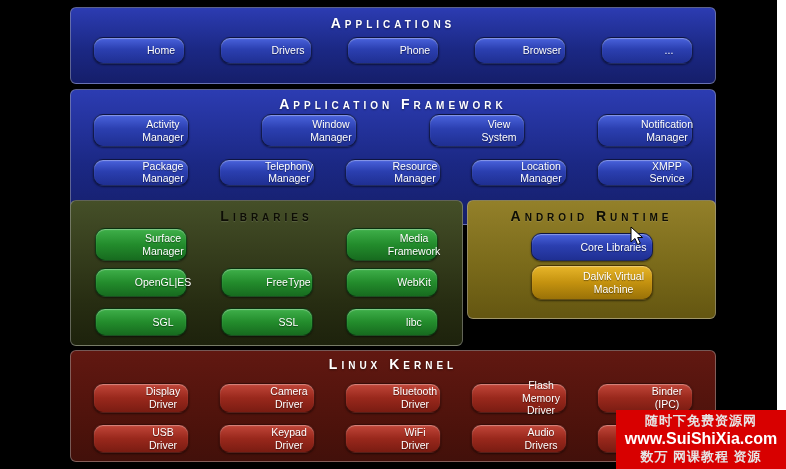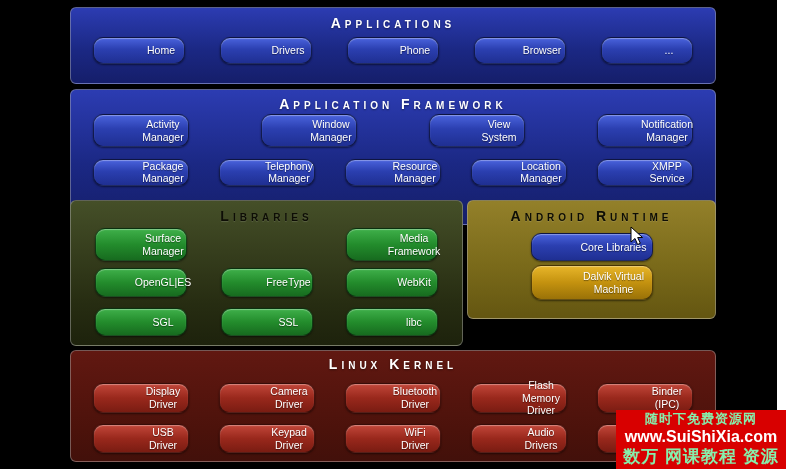--- a/index.html
+++ b/index.html
@@ -61,23 +61,23 @@
 
   #kernel .panel-title{top:5px;}
   #kernel .row.r1{top:32px;height:30px;}
   #kernel .row.r2{top:73px;height:29px;}
 
   .edge-strip{position:absolute;right:0;top:0;width:9px;height:469px;background:#fff;z-index:5;}
 
   .watermark{position:absolute;right:0;bottom:0;width:170px;height:59px;
     background:#d80000;z-index:10;display:flex;flex-direction:column;
     justify-content:center;align-items:center;gap:0;}
-  .watermark .l1{color:#86efac;font-weight:700;font-size:13px;letter-spacing:1px;line-height:1.3;white-space:nowrap;}
+  .watermark .l1{color:#e5e5e5;font-weight:700;font-size:13px;letter-spacing:1px;line-height:1.3;white-space:nowrap;}
   .watermark .l2{color:#fff;font-weight:700;font-size:16px;line-height:1.15;white-space:nowrap;}
-  .watermark .l3{color:#86efac;font-weight:700;font-size:17px;letter-spacing:1px;line-height:1.3;white-space:nowrap;}
+  .watermark .l3{color:#e5e5e5;font-weight:700;font-size:13px;letter-spacing:1px;line-height:1.3;white-space:nowrap;}
 
   .cursor{position:absolute;left:630px;top:226px;z-index:20;}
 </style>
 </head>
 <body>
 
 <div class="stage">
 
   <div class="edge-strip"></div>
 

